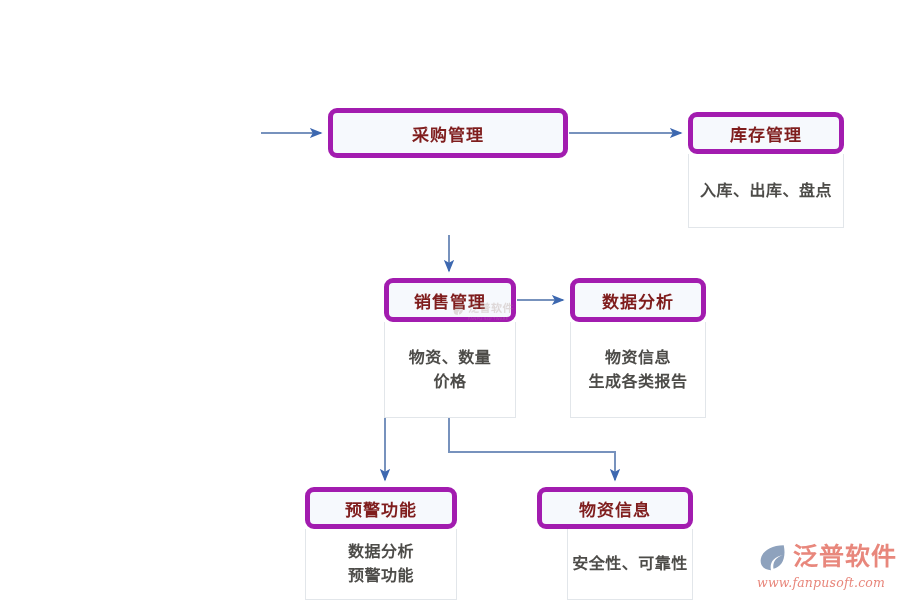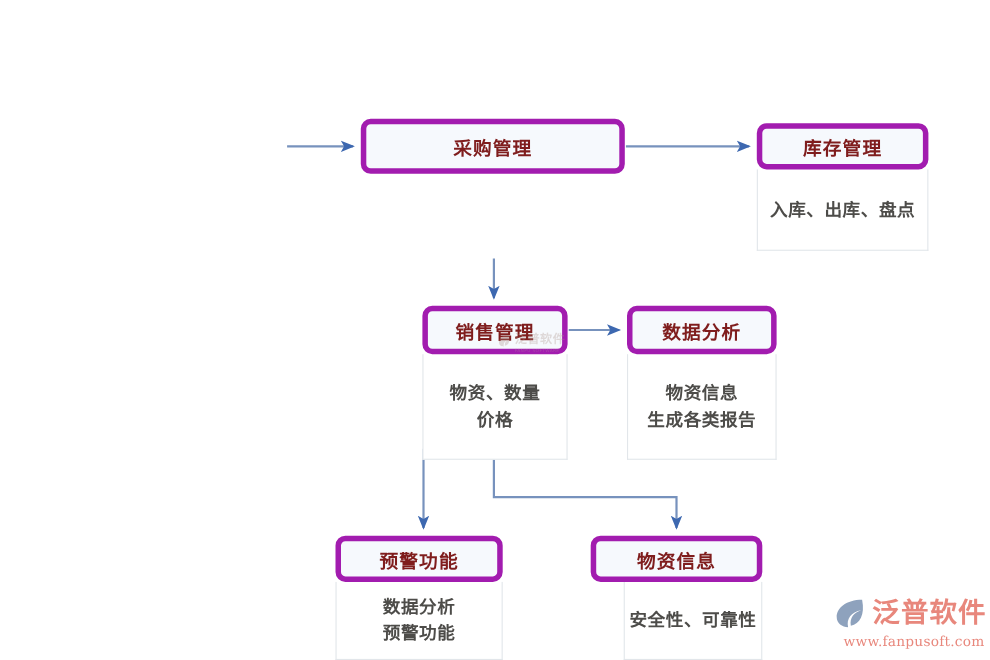--- a/index.html
+++ b/index.html
@@ -175,25 +175,26 @@
     font-weight: bold;
     color: #e8877c;
     letter-spacing: 1px;
     line-height: 28px;
     white-space: nowrap;
   }
   #brand-logo .brand-url {
     font-size: 12.5px;
     color: #e8877c;
     letter-spacing: 0.2px;
-    text-align: right;
+    text-align: left;
     width: 138px;
     margin-top: 1px;
     font-family: "DejaVu Serif", "Liberation Serif", serif;
     white-space: nowrap;
+    font-style: italic;
   }
 </style>
 </head>
 <body>
 
 <div id="canvas">
 
 
   <svg id="connectors" viewBox="0 0 900 600" width="900" height="600">
     <defs>

